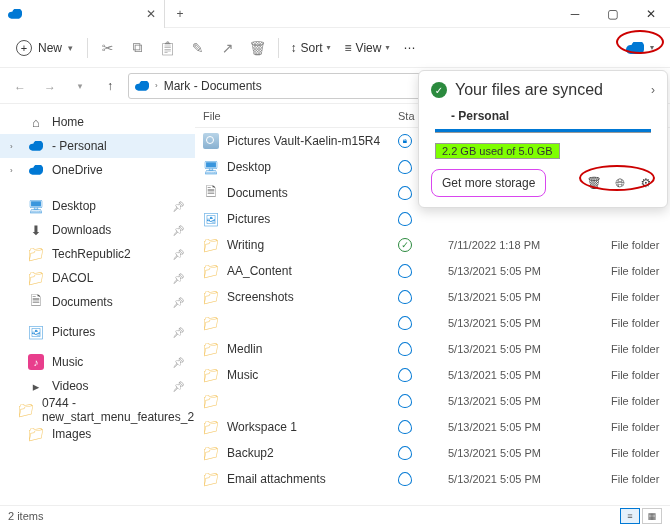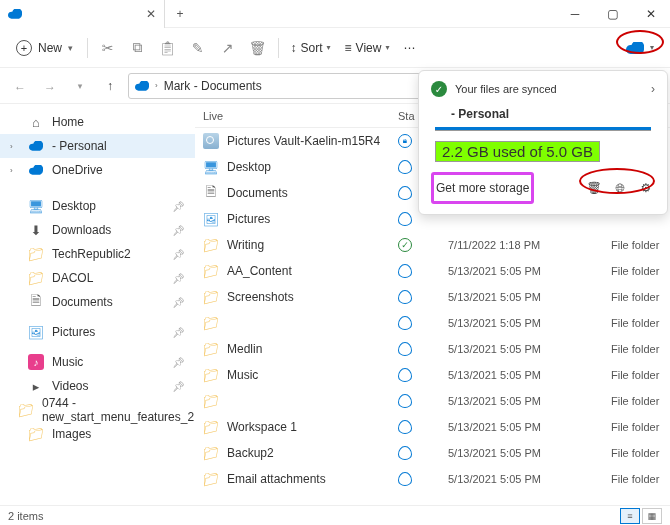--- a/index.html
+++ b/index.html
@@ -57,27 +57,27 @@
 .row .date { width: 135px; color: #555; font-size: 11px; }
 .row .type { flex: 1; color: #555; font-size: 11px; padding-left: 28px; }
 .status .cloud-outline { width: 14px; height: 14px; border: 1.5px solid #0078d4; border-radius: 50% 50% 50% 50% / 60% 60% 40% 40%; }
 .status .check { width: 14px; height: 14px; border-radius: 50%; border: 1.5px solid #2b8a3e; color: #2b8a3e; display: flex; align-items: center; justify-content: center; font-size: 9px; }
 .status .lock-stat { width: 14px; height: 14px; border: 1.5px solid #0078d4; border-radius: 50%; color: #0078d4; display: flex; align-items: center; justify-content: center; font-size: 8px; }
 .vault-ic { width: 16px; height: 16px; background: linear-gradient(#b8d4e8,#88b0d0); border-radius: 2px; position: relative; }
 .vault-ic::after { content: ""; position: absolute; width: 6px; height: 6px; border: 1.5px solid #fff; border-radius: 50%; top: 3px; left: 3px; }
 .flyout { position: absolute; top: 70px; right: 2px; width: 250px; background: #fff; border: 1px solid #ddd; box-shadow: 0 4px 12px rgba(0,0,0,.15); border-radius: 6px; padding: 10px 12px; z-index: 10; }
 .fly-header { display: flex; align-items: center; gap: 8px; margin-bottom: 10px; }
 .fly-check { width: 16px; height: 16px; border-radius: 50%; background: #2b8a3e; color: #fff; display: flex; align-items: center; justify-content: center; font-size: 10px; }
-.fly-header .txt { flex: 1; font-size: 11px; }
+.fly-header .txt { flex: 1; font-size: 16px; }
 .fly-header .arrow { color: #666; }
 .fly-acct { font-weight: 600; font-size: 12px; margin-left: 20px; margin-bottom: 6px; }
 .fly-bar { height: 4px; background: #0078d4; border-bottom: 1px solid #999; margin: 0 4px 6px 4px; border-radius: 0; }
-.fly-usage { display: inline-block; background: #7fff00; border: 1px solid #999; padding: 1px 6px; font-size: 15px; margin: 4px 4px 10px 4px; text-align: right; }
+.fly-usage { display: inline-block; background: #7fff00; border: 1px solid #999; padding: 1px 6px; font-size: 11px; margin: 4px 4px 10px 4px; text-align: right; }
 .fly-footer { display: flex; align-items: center; gap: 6px; position: relative; }
-.fly-storage { border: 3px solid #d946ef; border-radius: 3px; padding: 6px 2px; font-size: 12px; }
+.fly-storage { border: 1px solid #d946ef; border-radius: 8px; padding: 6px 10px; font-size: 12px; }
 .fly-icons { margin-left: auto; display: flex; gap: 8px; }
 .fly-icons .fic { width: 18px; height: 18px; display: flex; align-items: center; justify-content: center; color: #444; }
 .red-oval.bottom { width: 76px; height: 26px; right: 0px; top: -4px; }
 .statusbar { position: absolute; bottom: 0; left: 0; right: 0; height: 20px; border-top: 1px solid #eee; display: flex; align-items: center; padding: 0 8px; font-size: 11px; color: #555; }
 .viewbtns { margin-left: auto; display: flex; gap: 2px; }
 .viewbtn { width: 20px; height: 16px; border: 1px solid #ccc; display: flex; align-items: center; justify-content: center; font-size: 9px; }
 .viewbtn.active { background: #e5f1fb; border-color: #0078d4; }
 svg { display: block; }
 </style>
 </head>
@@ -235,21 +235,21 @@
         <span>0744 - new_start_menu_features_2</span>
       </div>
       <div class="side-item">
         <span class="chev-r"></span>
         <span class="ic folder">📁︎</span>
         <span>Images</span>
       </div>
     </div>
   <div class="main">
     <div class="cols">
-      <div class="col-name">Live</div>
+      <div class="col-name">File</div>
       <div class="col-status">Sta</div>
       <div class="col-date"></div>
       <div class="col-type">S</div>
     </div>
     <div id="filelist">
         <div class="row">
           <div class="name">
             <span class="vault-ic"></span>
             <span>Pictures Vault-Kaelin-m15R4</span>
           </div>

